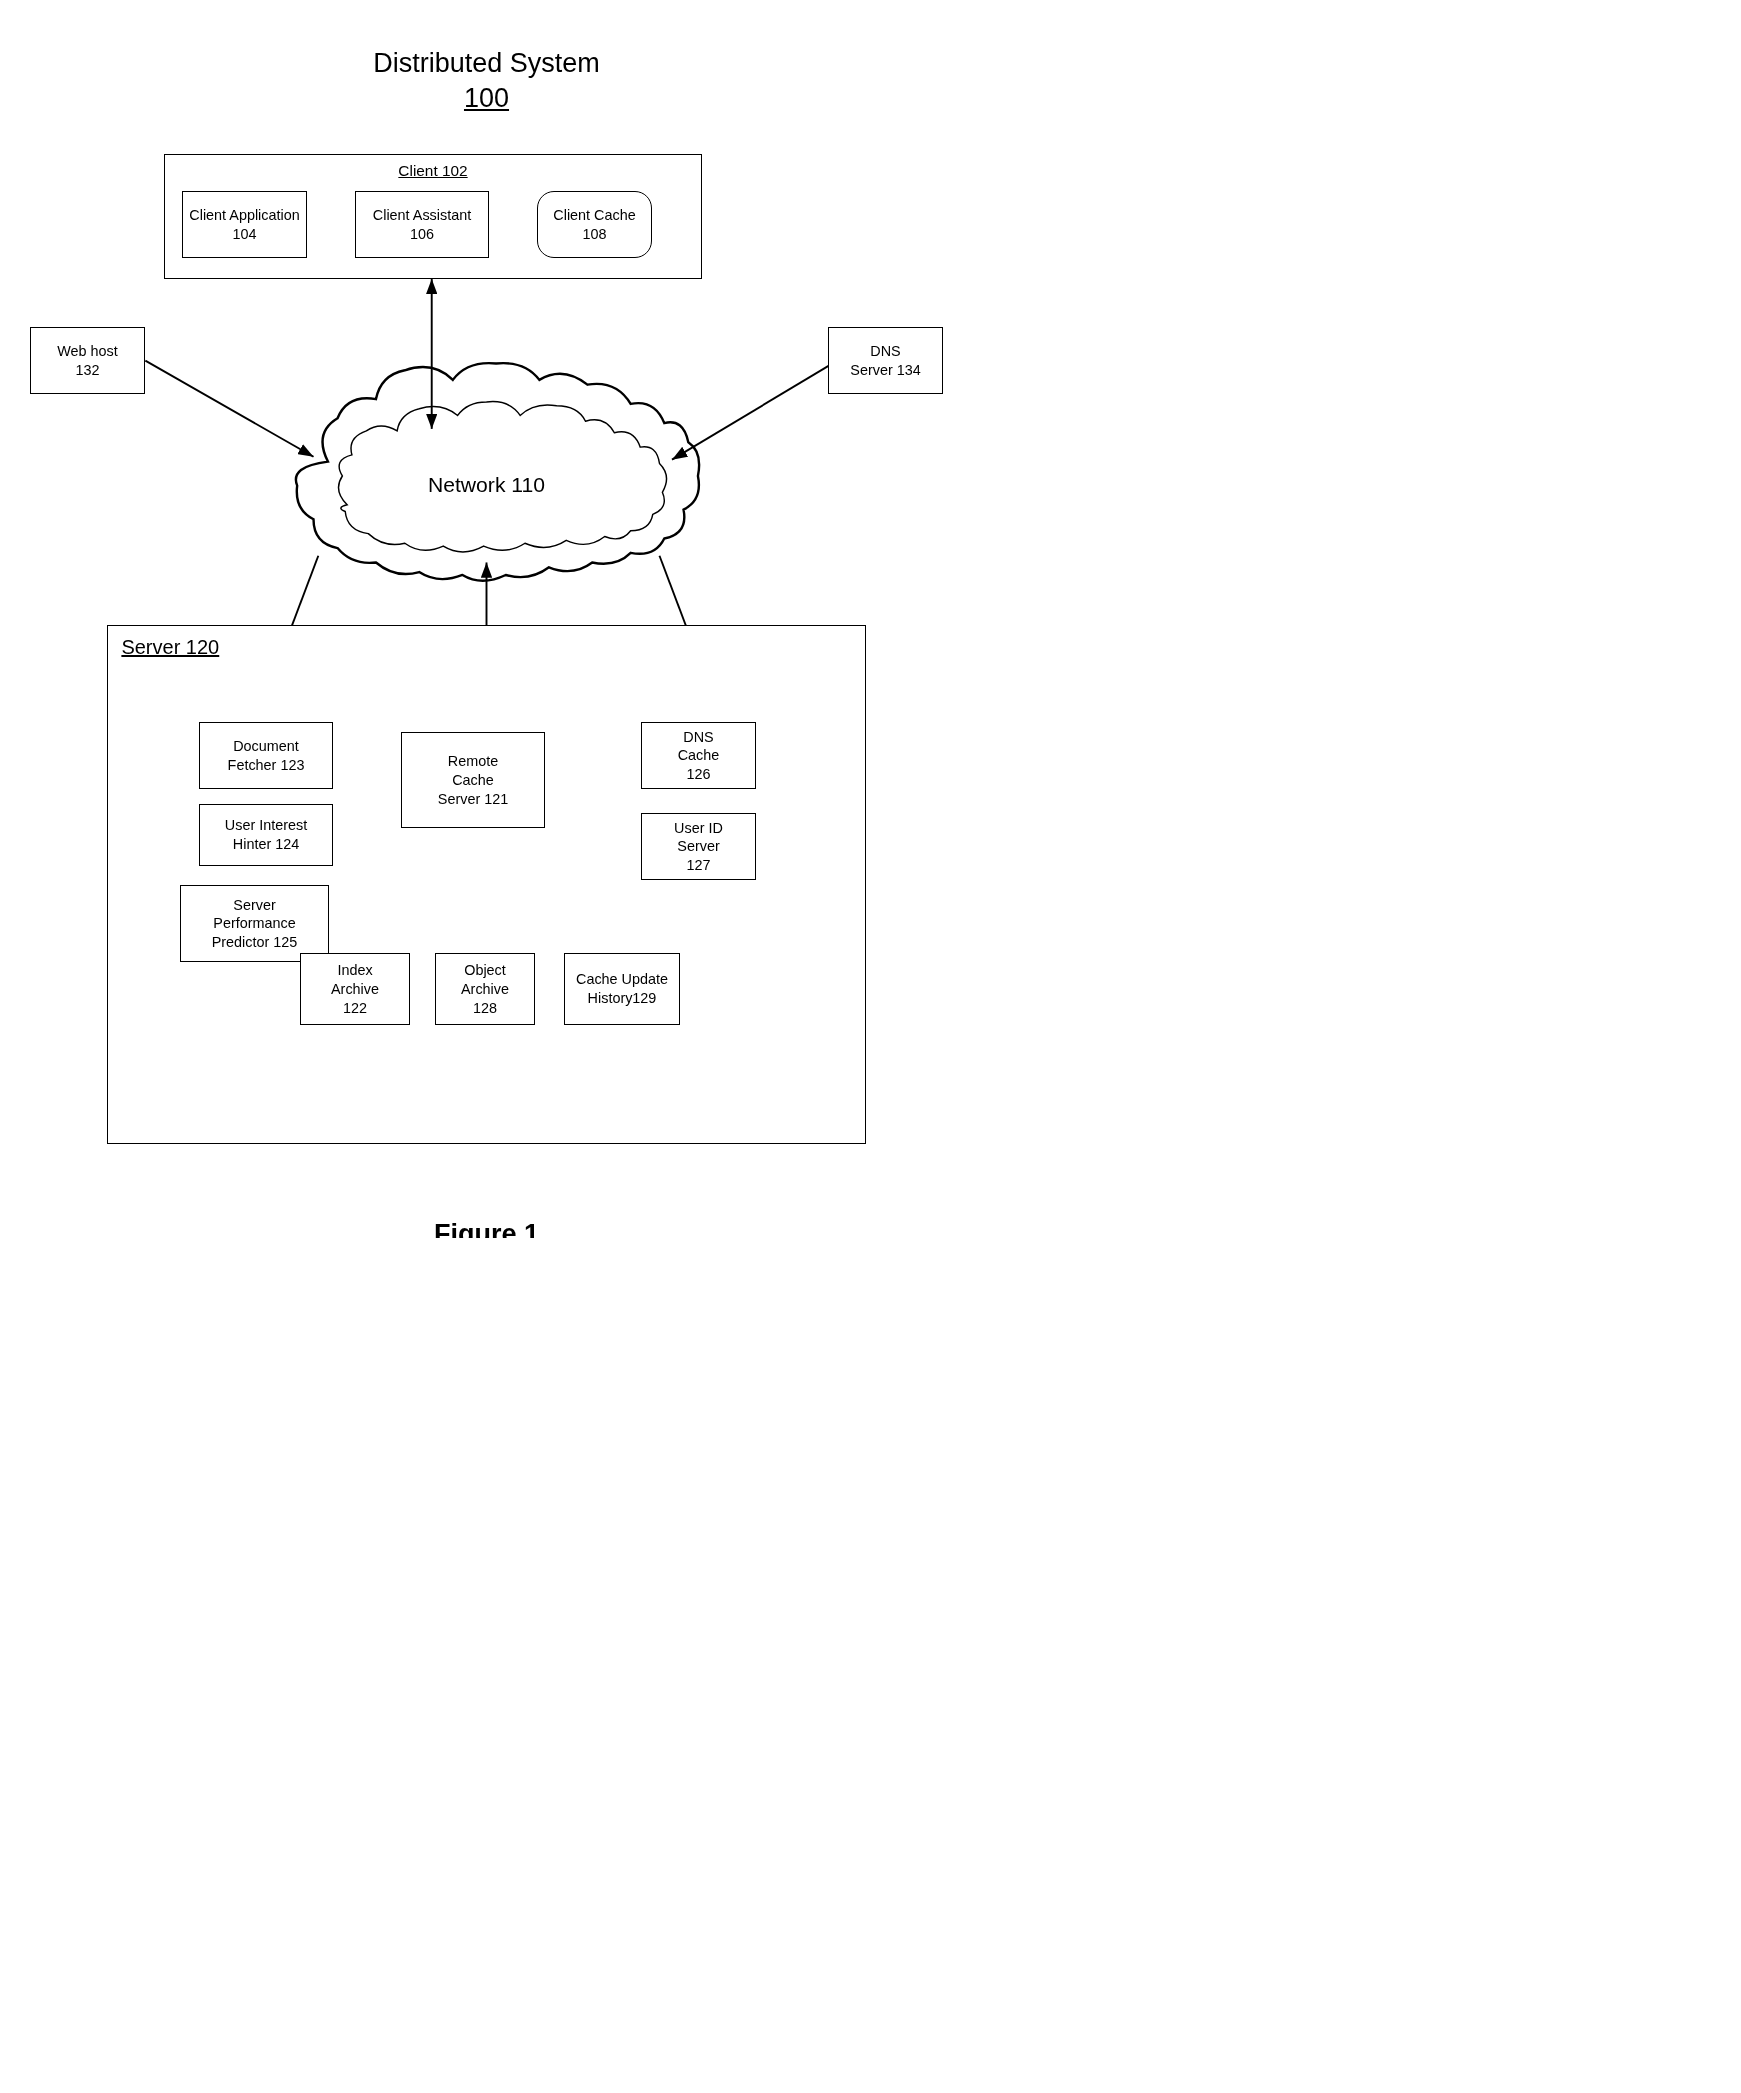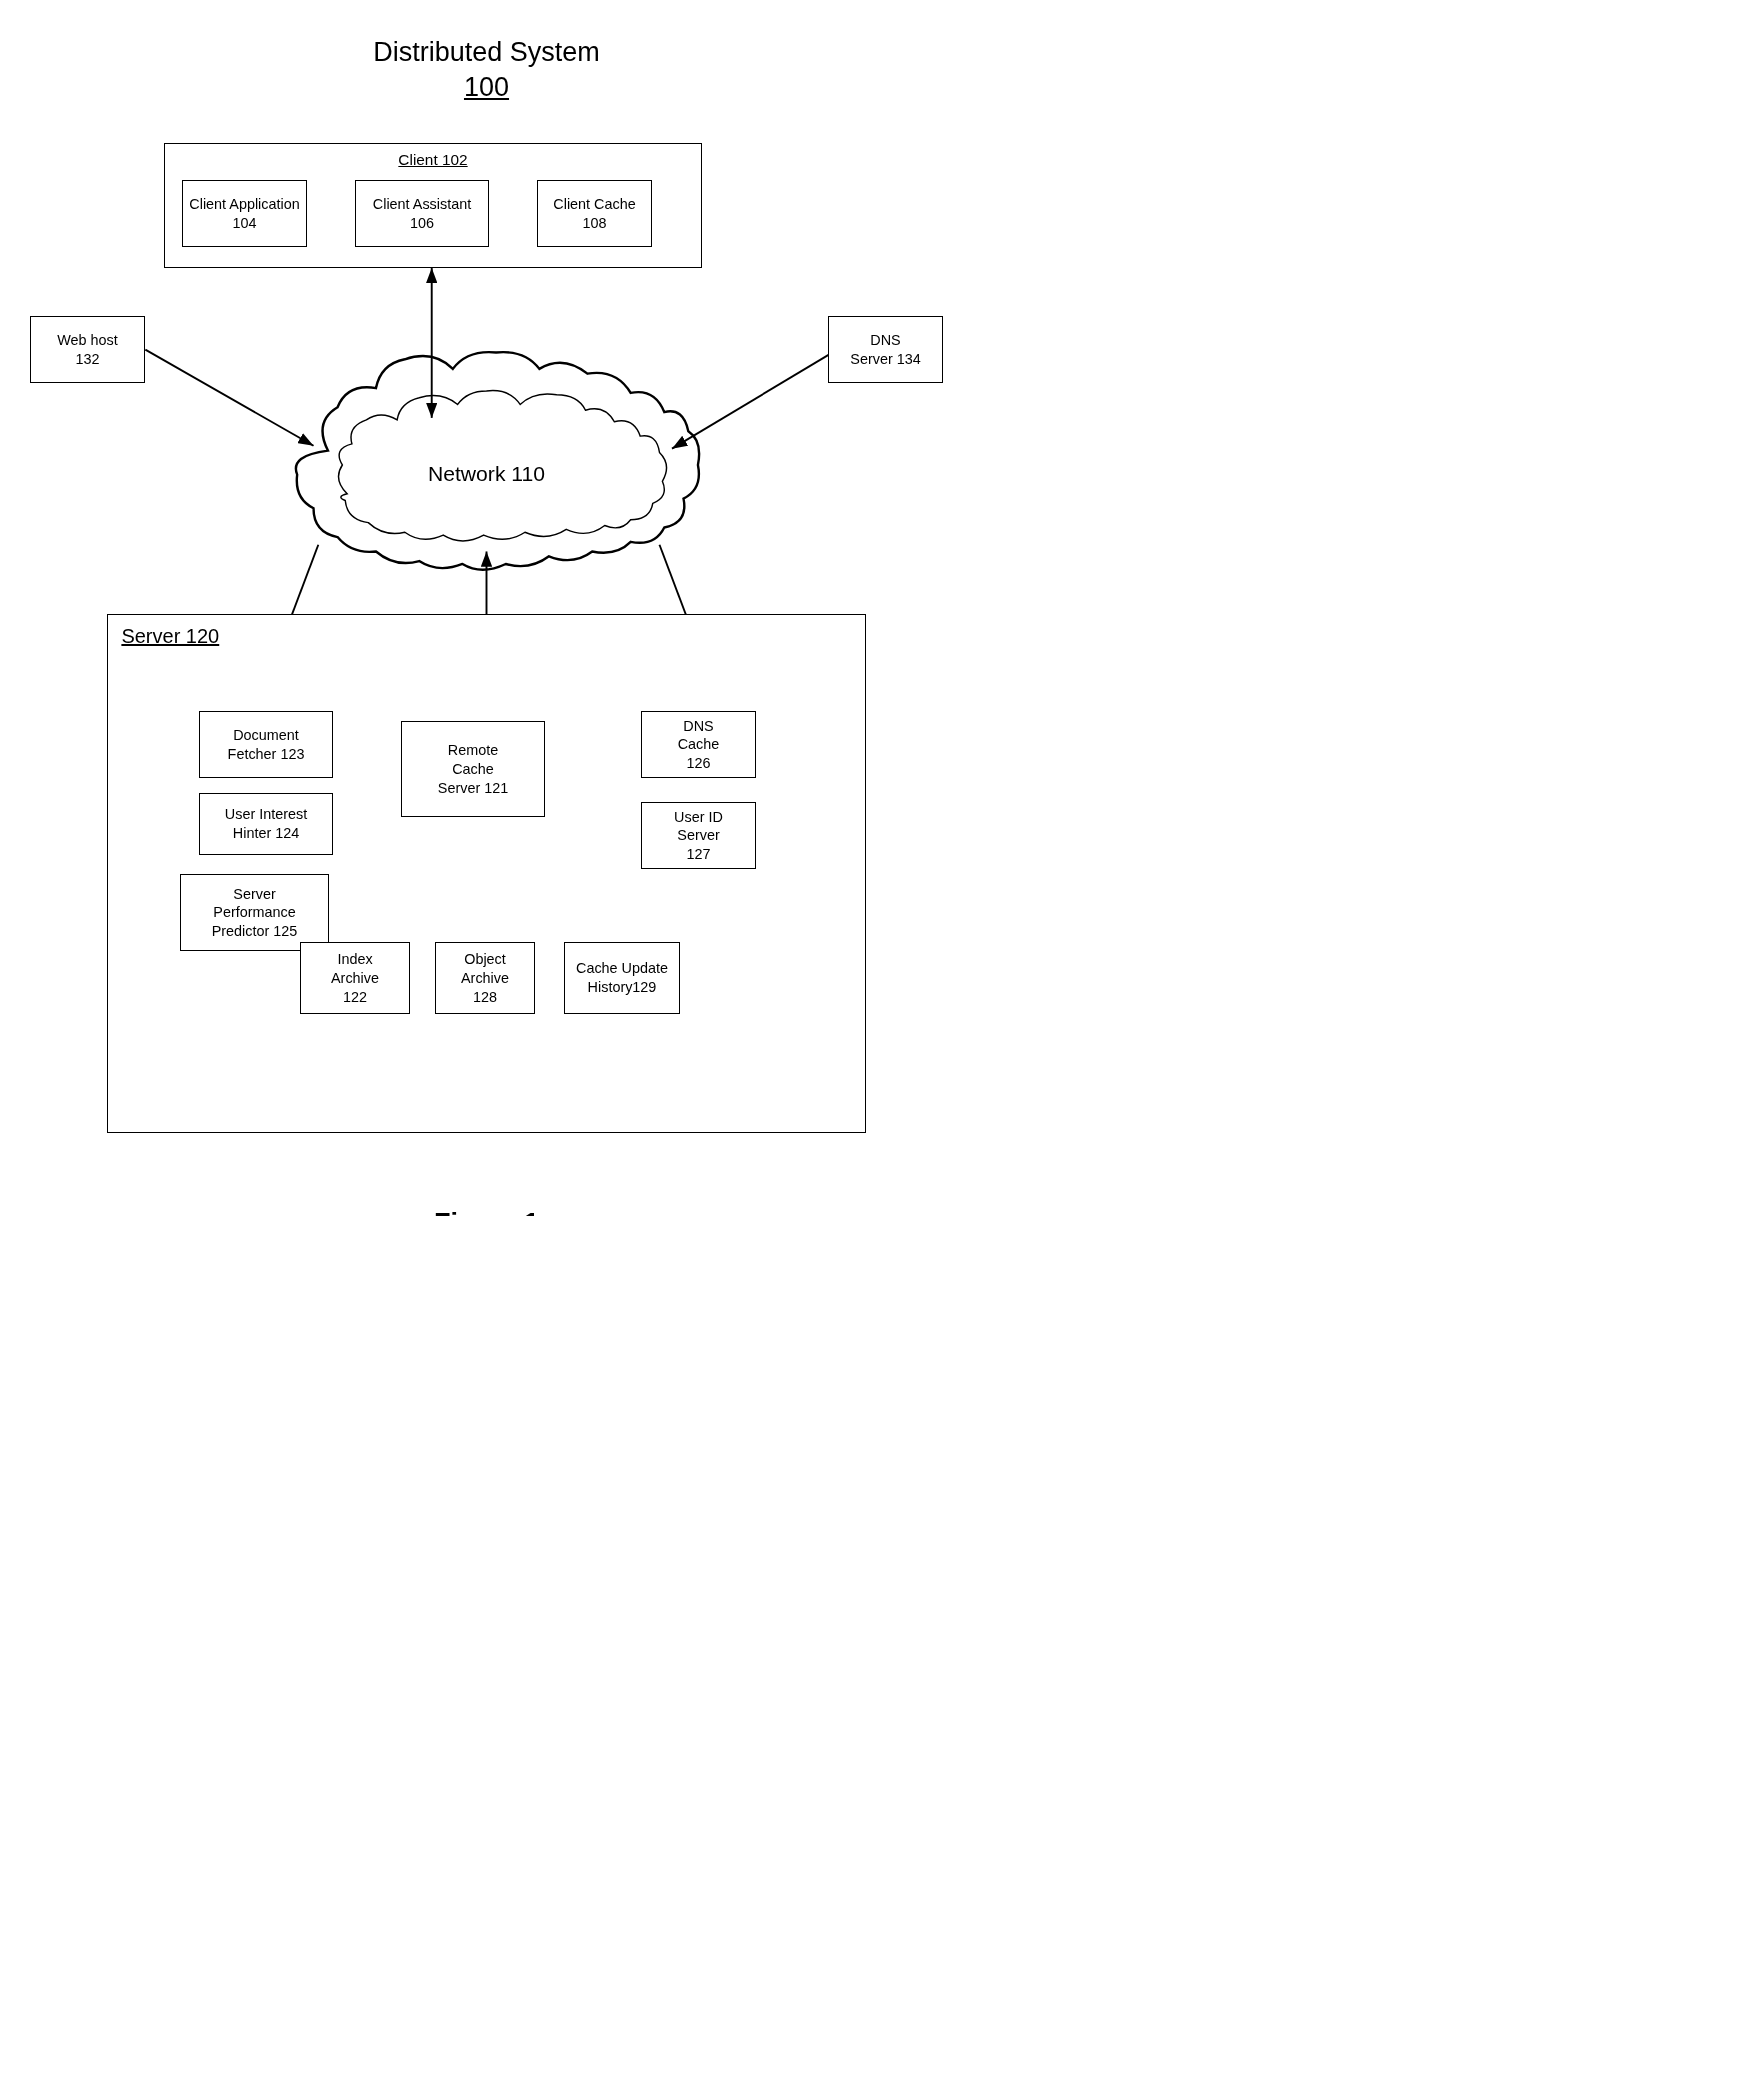--- a/index.html
+++ b/index.html
@@ -8,21 +8,21 @@
       font-family: Arial, sans-serif;
       width: 973px;
       min-height: 1191px;
       position: relative;
       overflow-x: hidden;
     }
     .page {
       width: 973px;
       min-height: 1191px;
       position: relative;
-      padding: 35px 19px;
+      padding: 46px 19px;
     }
     .main-title {
       text-align: center;
       font-size: 27px;
       font-weight: normal;
       line-height: 1.3;
       margin-bottom: 38px;
     }
     .main-title .underline {
       text-decoration: underline;
@@ -70,20 +70,21 @@
       left: 325px;
       top: 37px;
       width: 134px;
       height: 67px;
     }
     .client-cache-box {
       left: 507px;
       top: 37px;
       width: 115px;
       height: 67px;
+      border-radius: 17px;
     }
     .webhost-box {
       left: 0px;
       top: 173px;
       width: 115px;
       height: 67px;
     }
     .dns-server-box {
       right: 0px;
       top: 173px;

